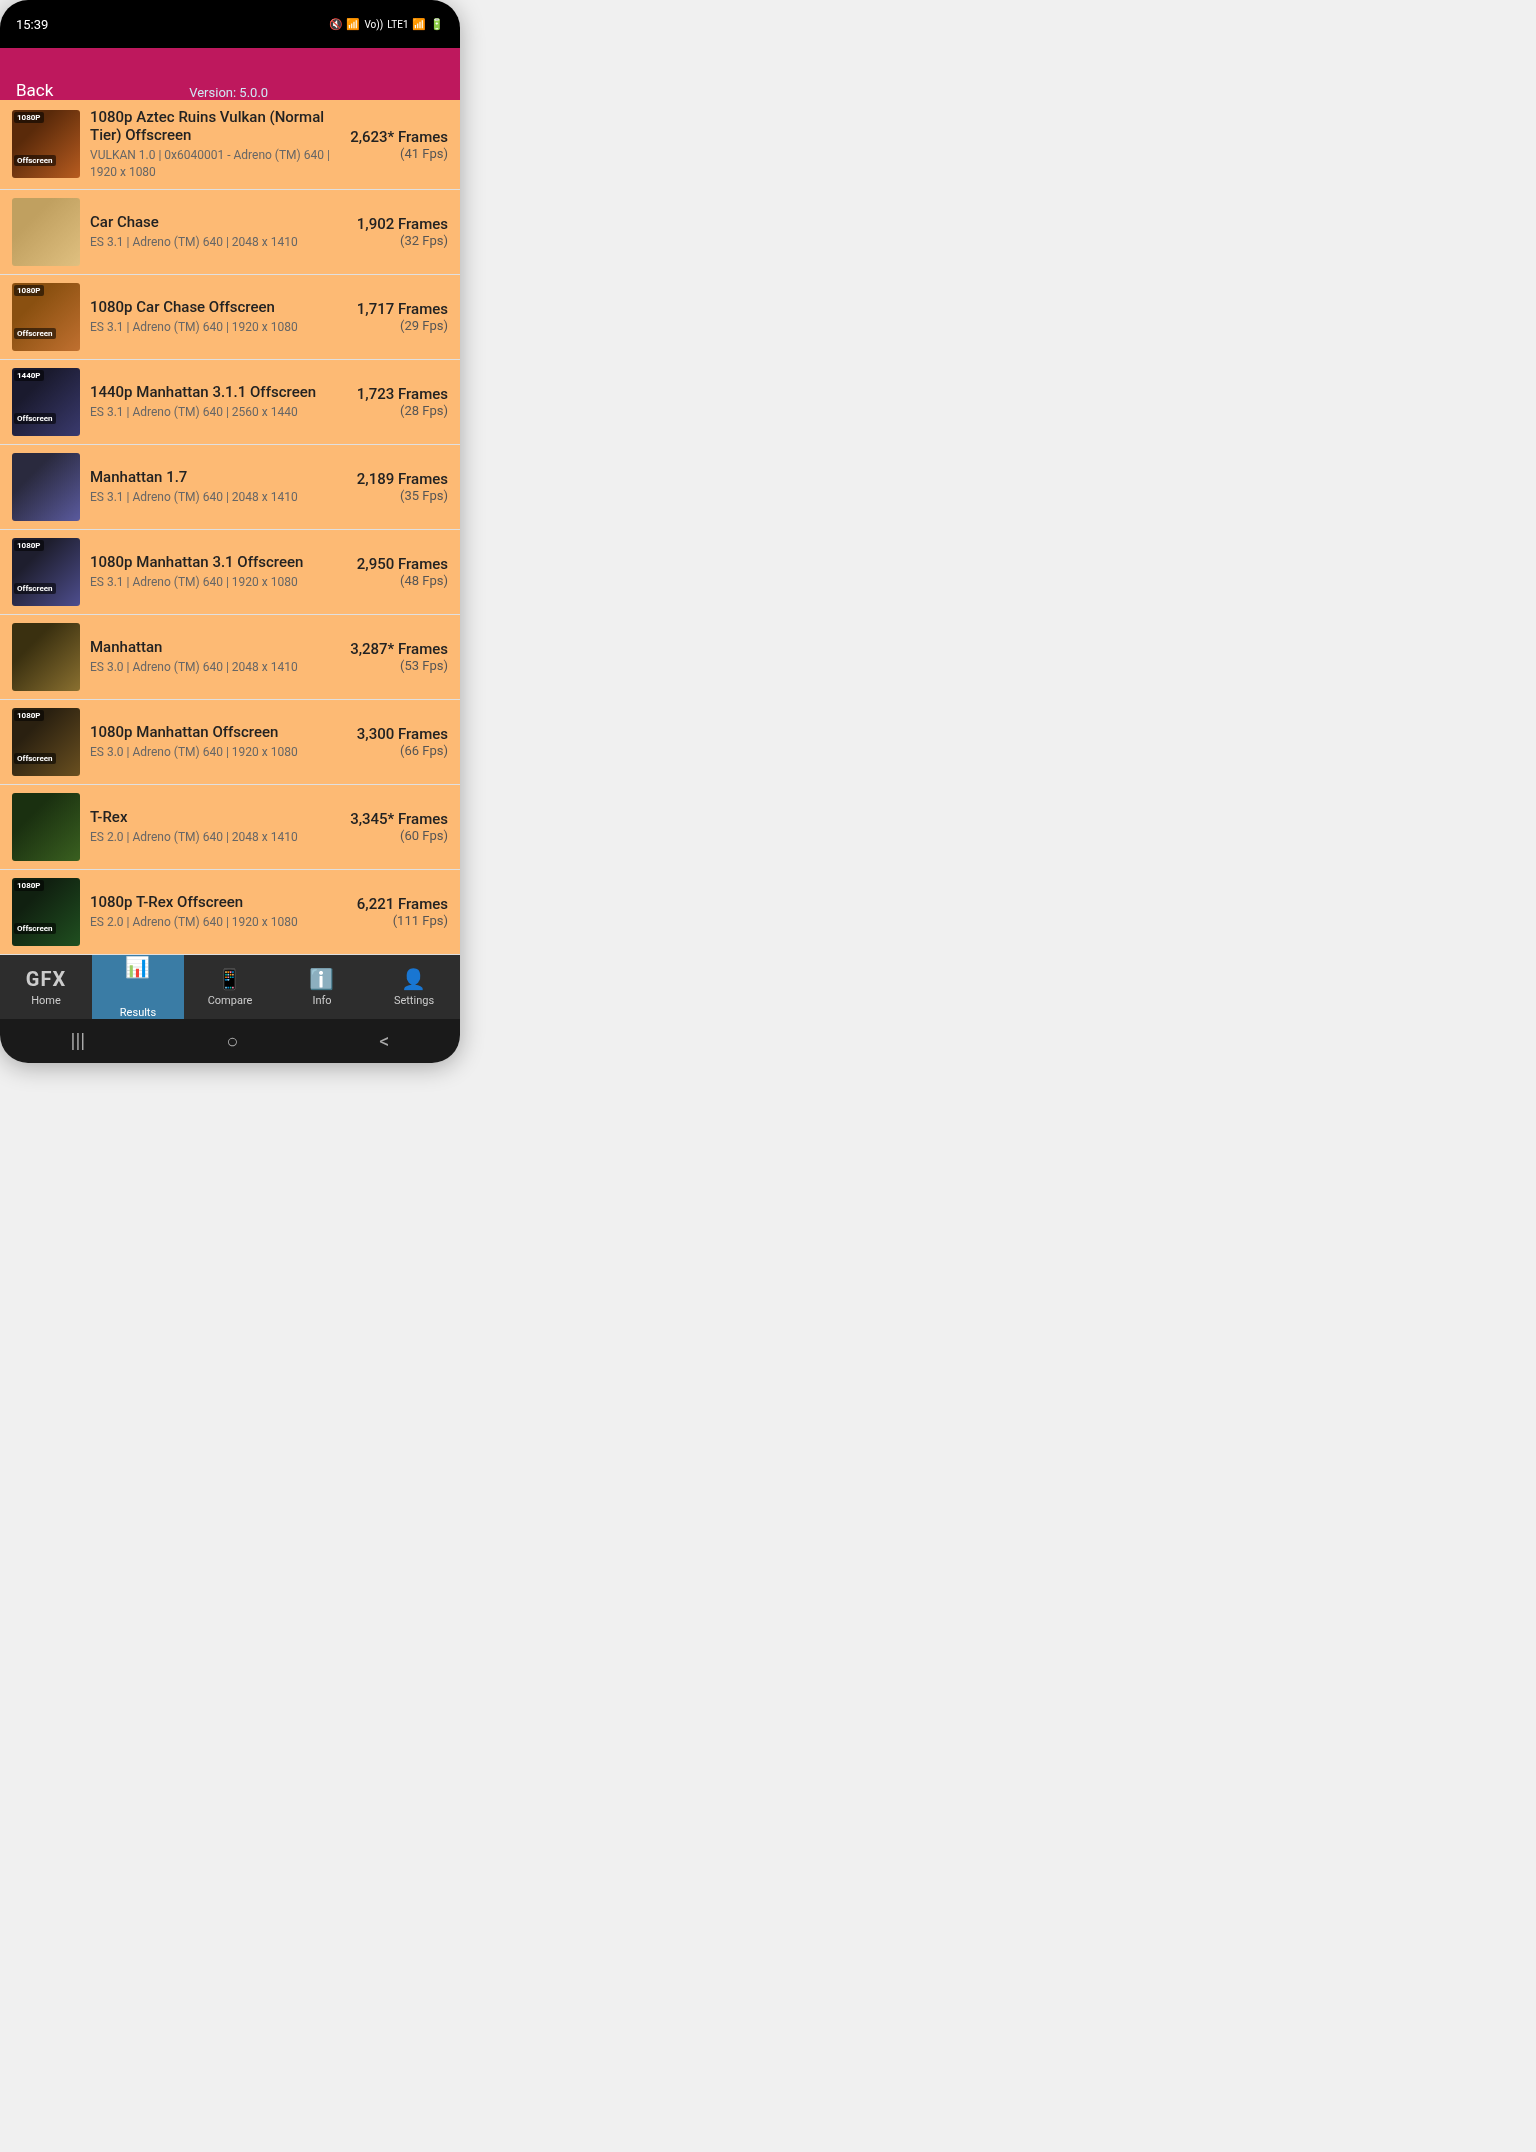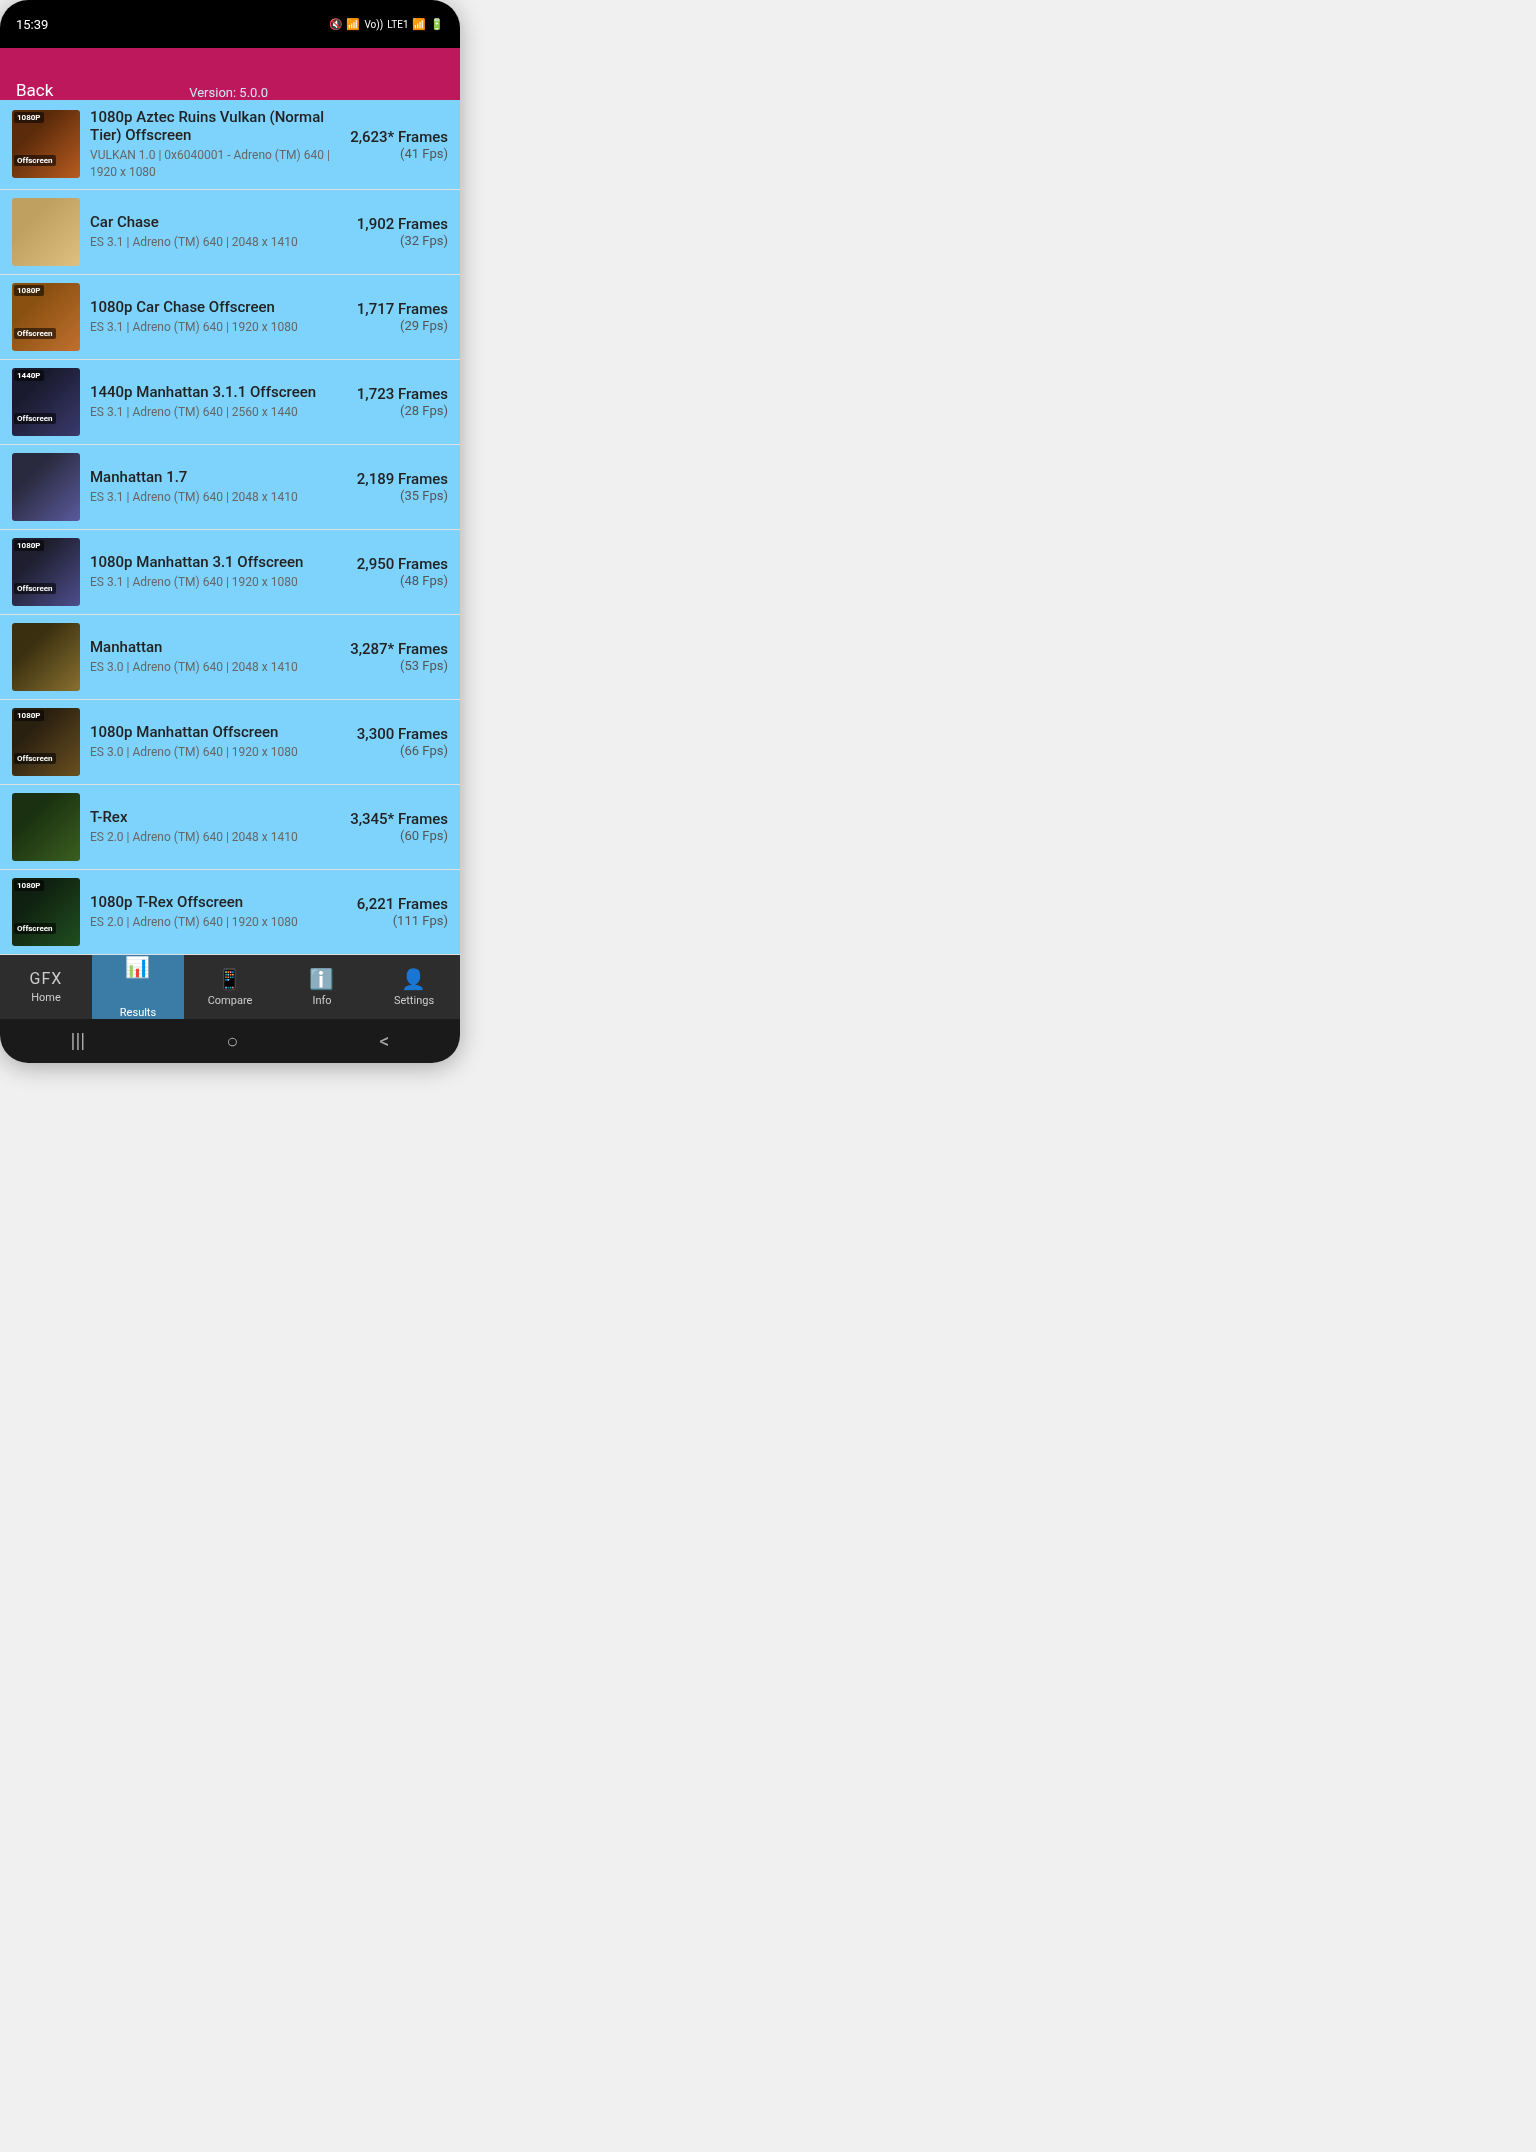--- a/index.html
+++ b/index.html
@@ -48,21 +48,21 @@
       font-weight: 400;
       color: #fff;
     }
     .app-bar .version {
       font-size: 13px;
       color: #d0e8f5;
     }
 
     
     .benchmark-list {
-      background: #7dd3fc;
+      background: #fdba74;
       overflow-y: auto;
       flex: 1;
     }
 
     .bench-item {
       display: flex;
       align-items: center;
       padding: 8px 12px;
       border-bottom: 1px solid #e0e0e0;
       min-height: 76px;
@@ -163,22 +163,22 @@
     .nav-icon {
       color: #ccc;
       font-size: 20px;
     }
     .nav-item.active .nav-icon {
       color: #fff;
     }
 
     
     .gfx-logo {
-      font-size: 16px;
-      font-weight: 400;
+      font-size: 20px;
+      font-weight: 700;
       color: #ccc;
       letter-spacing: 1px;
     }
     .nav-item.gfx-home .gfx-logo { color: #ccc; }
 
     
     .system-nav {
       background: #1a1a1a;
       display: flex;
       justify-content: space-around;

